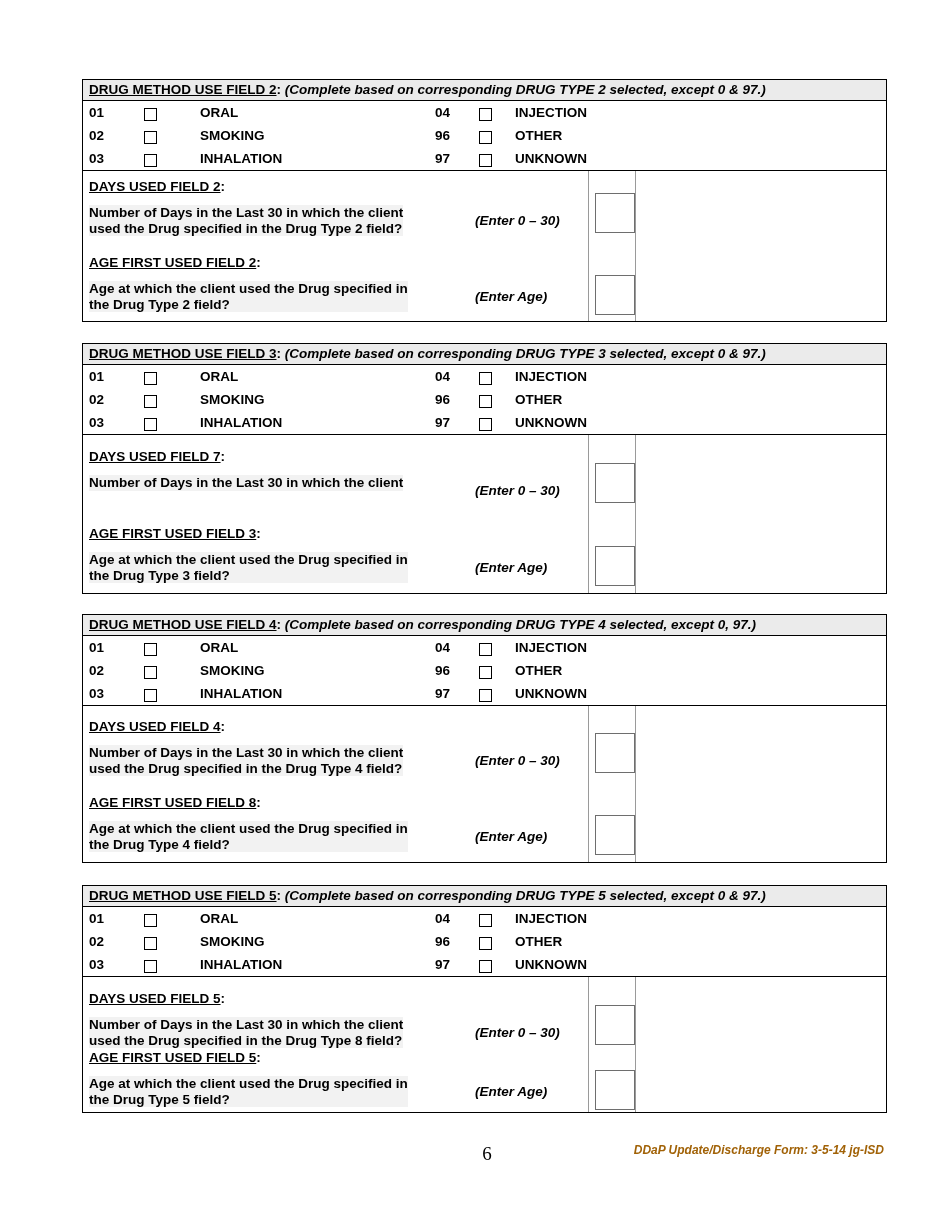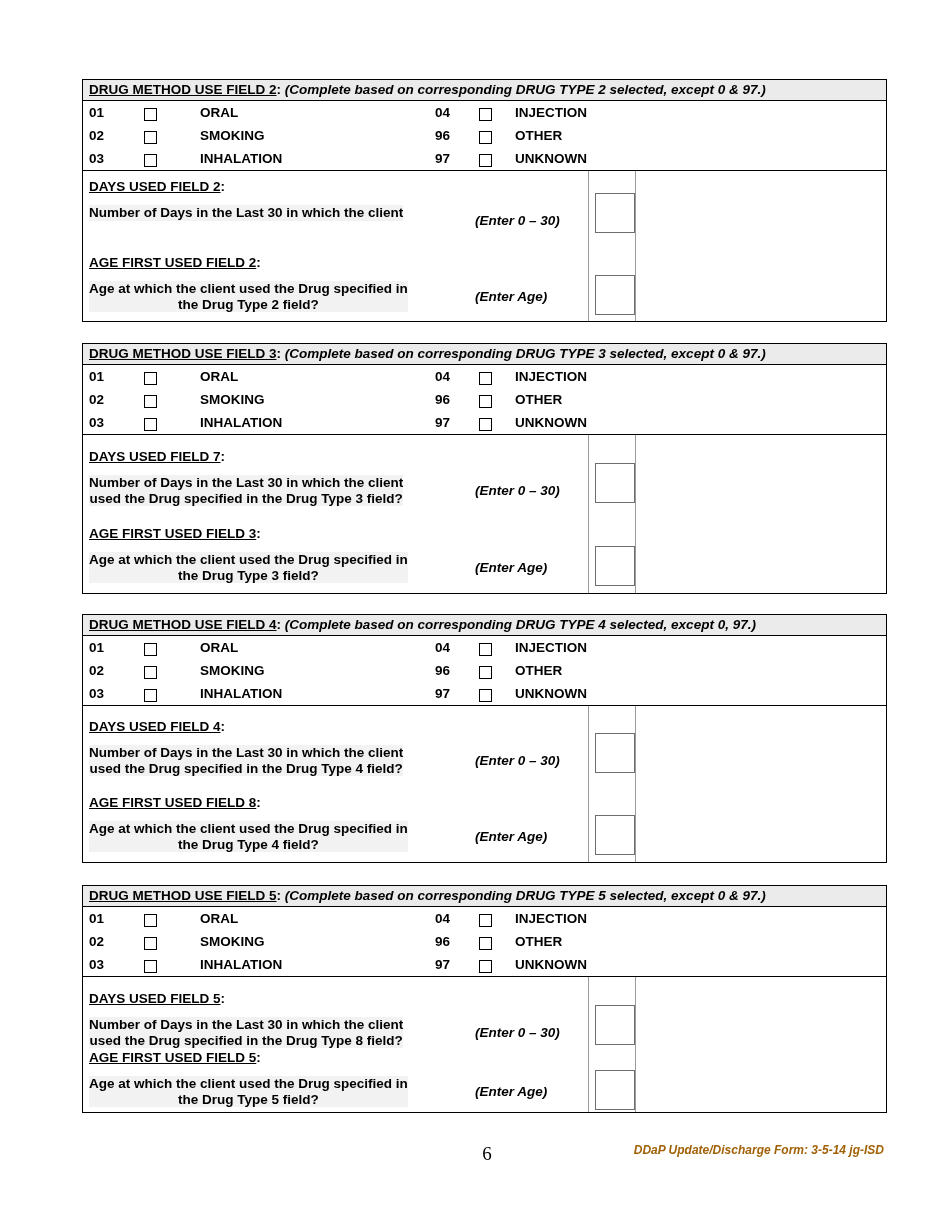--- a/index.html
+++ b/index.html
@@ -101,21 +101,20 @@
     line-height: 23px;
     top: 0;
     white-space: nowrap;
   }
   .mlabel.left  { left: 100px; margin-left: 17px; }
   .mlabel.right { left: 432px; }
 
   
   .qarea {
     position: relative;
-    text-align: center;
   }
 
   .sublabel {
     position: absolute;
     font-size: 13.5px;
     font-weight: bold;
     line-height: 15px;
     white-space: nowrap;
   }
   .sublabel .u {
@@ -219,20 +218,21 @@
 
     <div class="qarea" style="height:150px;">
       <span class="vsep" style="left:505px; top:0; height:150px;"></span>
       <span class="vsep" style="left:552px; top:0; height:150px;"></span>
 
       <div class="sublabel" style="left:6px; top:8px;">
         <span class="u">DAYS USED FIELD 2</span><span>:</span>
       </div>
       <div class="qtext" style="left:6px; top:34px;">
         <span>Number of Days in the Last 30 in which the client</span>
+        <span>used the Drug specified in the Drug Type 2 field?</span>
       </div>
       <div class="hint" style="left:392px; top:42px;">(Enter 0 – 30)</div>
       <div class="inbox" style="left:512px; top:123px; top:22px;"></div>
 
       <div class="sublabel" style="left:6px; top:84px;">
         <span class="u">AGE FIRST USED FIELD 2</span><span>:</span>
       </div>
       <div class="qtext" style="left:6px; top:110px;">
         <span>Age at which the client used the Drug specified in</span>
         <span>the Drug Type 2 field?</span>
@@ -277,21 +277,20 @@
 
     <div class="qarea" style="height:158px;">
       <span class="vsep" style="left:505px; top:0; height:158px;"></span>
       <span class="vsep" style="left:552px; top:0; height:158px;"></span>
 
       <div class="sublabel" style="left:6px; top:14px;">
         <span class="u">DAYS USED FIELD 7</span><span>:</span>
       </div>
       <div class="qtext" style="left:6px; top:40px;">
         <span>Number of Days in the Last 30 in which the client</span>
-        <span>used the Drug specified in the Drug Type 3 field?</span>
       </div>
       <div class="hint" style="left:392px; top:48px;">(Enter 0 – 30)</div>
       <div class="inbox" style="left:512px; top:28px;"></div>
 
       <div class="sublabel" style="left:6px; top:91px;">
         <span class="u">AGE FIRST USED FIELD 3</span><span>:</span>
       </div>
       <div class="qtext" style="left:6px; top:117px;">
         <span>Age at which the client used the Drug specified in</span>
         <span>the Drug Type 3 field?</span>

